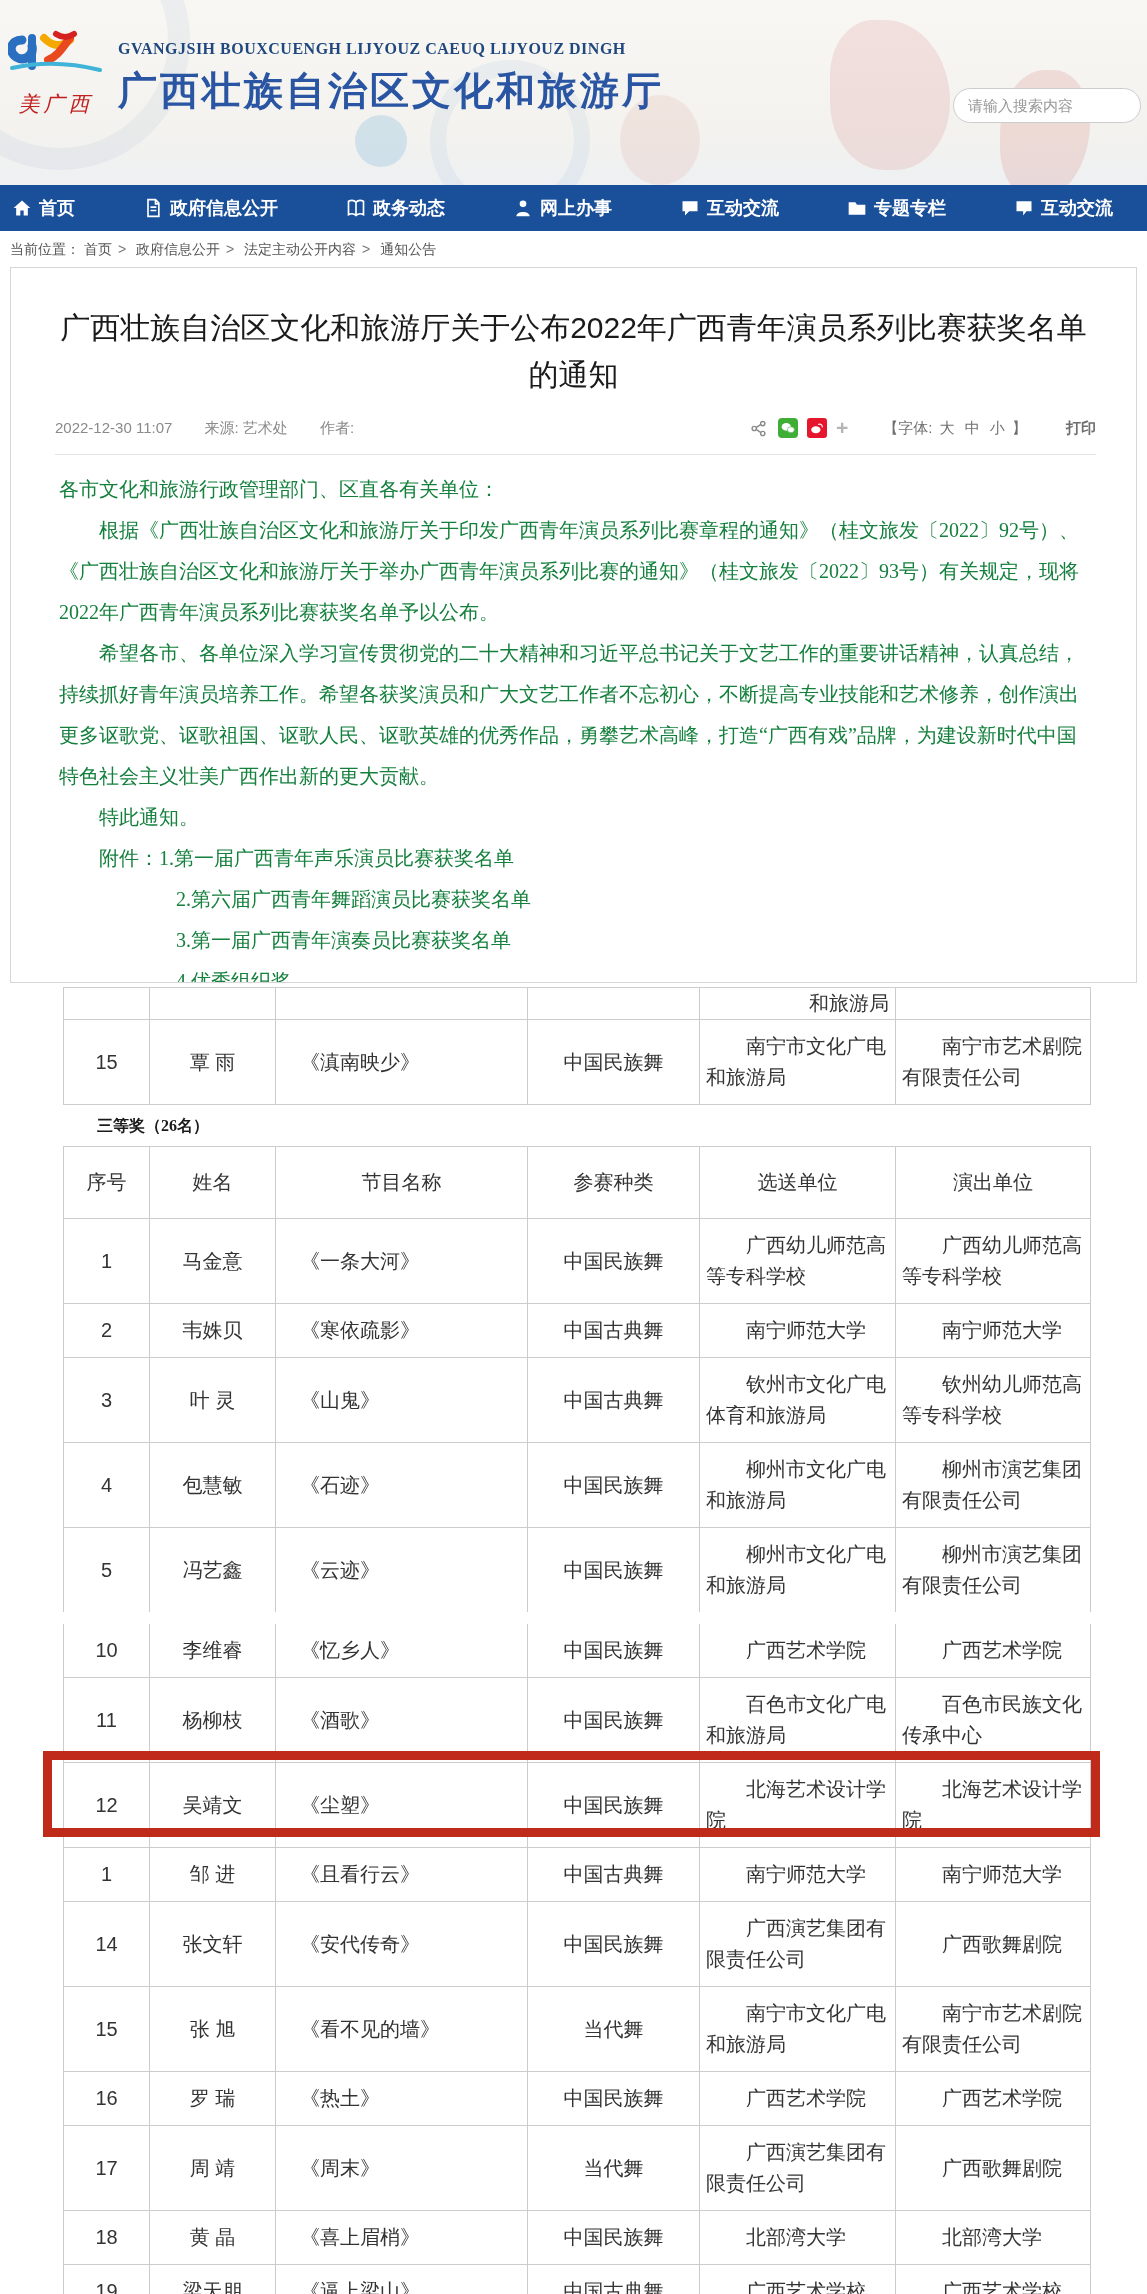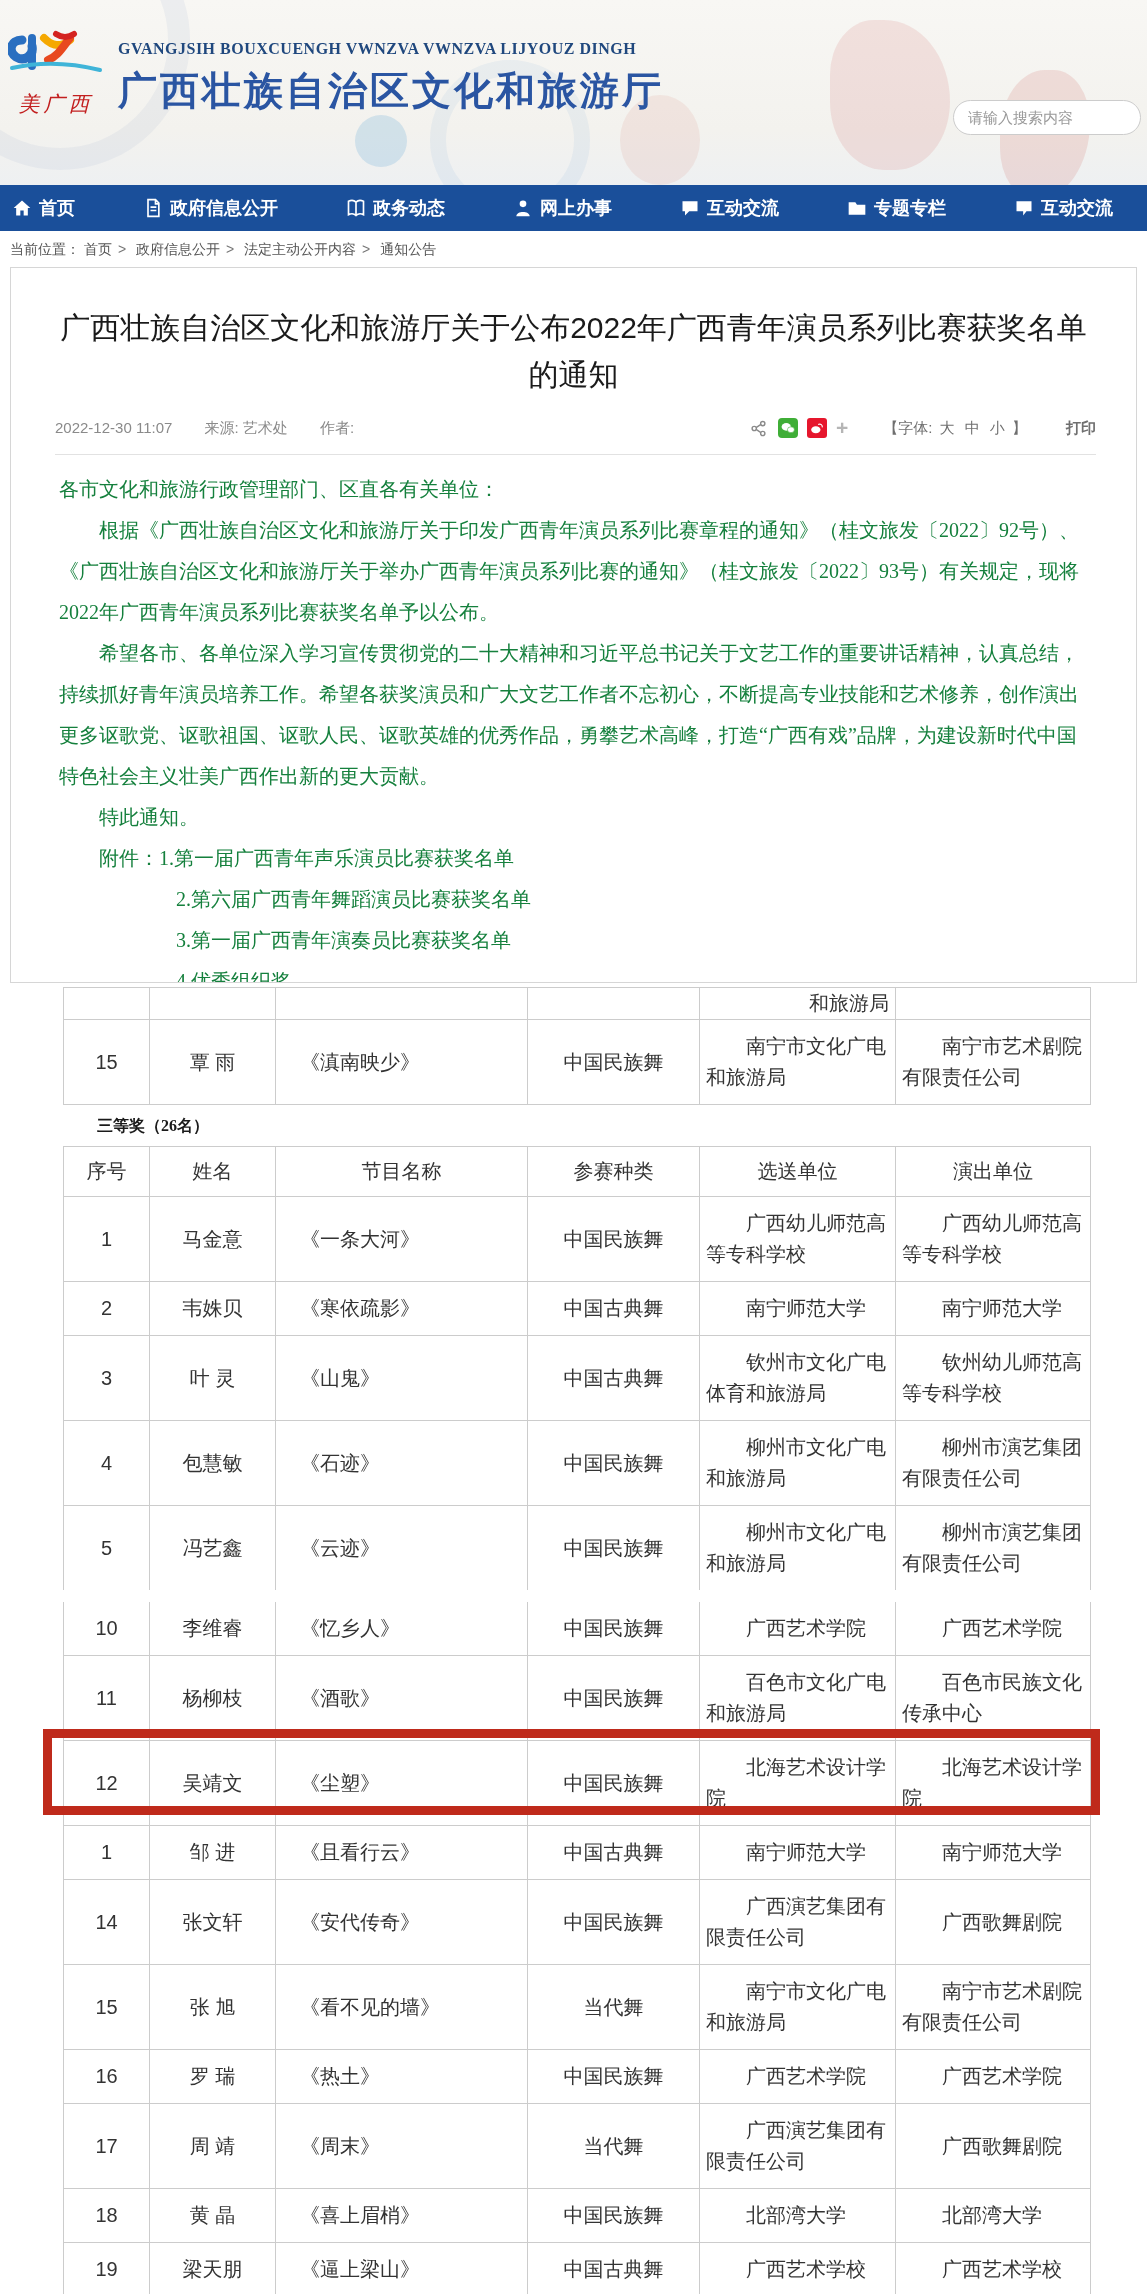--- a/index.html
+++ b/index.html
@@ -13,21 +13,21 @@
   .deco-drum2 { left:430px; top:60px; width:160px; height:160px; border:16px solid rgba(120,170,215,.10); }
   .deco-blue { left:355px; top:115px; width:52px; height:52px; background:rgba(90,165,215,.22); }
   .deco-red1 { left:830px; top:20px; width:120px; height:150px; background:rgba(205,95,90,.14); border-radius:40% 60% 50% 50%; }
   .deco-red2 { left:1000px; top:70px; width:90px; height:130px; background:rgba(205,95,90,.16); border-radius:50% 40% 60% 40%; }
   .deco-red3 { left:620px; top:95px; width:80px; height:90px; background:rgba(210,120,110,.12); }
   .logo { position:absolute; left:4px; top:26px; width:104px; text-align:center; }
   .logo-cn { font-family:"Liberation Serif", serif; font-weight:normal; font-style:italic; color:#c21f1f; font-size:21px; letter-spacing:4px; margin-top:2px; }
   .titles { position:absolute; left:118px; top:40px; }
   .site-zhuang { font-family:"Liberation Serif", serif; font-weight:bold; color:#20487e; font-size:16px; letter-spacing:.5px; }
   .site-cn { margin-top:6px; font-weight:bold; color:#2a55a2; font-size:39px; letter-spacing:3px; }
-  .search { position:absolute; right:6px; top:100px; width:188px; height:35px; border:1px solid #ccc; border-radius:18px; background:#fff; padding:0 14px; font-size:15px; color:#333; outline:none; }
+  .search { position:absolute; right:6px; top:88px; width:188px; height:35px; border:1px solid #ccc; border-radius:18px; background:#fff; padding:0 14px; font-size:15px; color:#333; outline:none; }
   .search::placeholder { color:#999; }
 
   
   .mainnav { height:46px; background:#1a4f9a; display:flex; align-items:center; justify-content:space-between; padding:0 34px 0 12px; }
   .nav-item { display:flex; align-items:center; gap:7px; color:#fff; font-size:18px; font-weight:bold; text-decoration:none; cursor:pointer; white-space:nowrap; }
   .nav-item svg { width:20px; height:20px; fill:#fff; stroke:#fff; }
 
   
   .breadcrumb { height:36px; line-height:36px; padding-left:10px; font-size:14px; color:#555; background:#fff; }
   .breadcrumb a { color:#555; text-decoration:none; cursor:pointer; }
@@ -51,21 +51,21 @@
   .body-text { padding:0 48px; margin-top:14px; font-family:Liberation Serif, serif; font-size:20px; line-height:41px; color:#15803d; }
   .body-text p { text-indent:2em; }
   .body-text p.noindent { text-indent:0; }
   .body-text p.attach1 { text-indent:2em; }
   .body-text p.indent2 { text-indent:0; margin-left:117px; }
 
   
   .tablewrap { margin-top:4px; }
   table.t { border-collapse:collapse; table-layout:fixed; width:1027px; margin-left:63px; font-size:20px; color:#333; background:#fff; }
   table.t td, table.t th { border:1px solid #ccc; line-height:31px; padding:11px 6px; vertical-align:middle; font-weight:normal; }
-  table.t th { text-align:center; padding:9px 6px; }
+  table.t th { text-align:center; padding:20px 6px; }
   .c-no, .c-name, .c-category { text-align:center; }
   .c-title { text-align:left; padding-left:24px !important; }
   .c-sender, .c-performer { text-align:left; text-indent:2em; }
   .sectionA td { border-top:none; }
   .sectionA tr.partial td { height:31px; padding:2px 6px; vertical-align:top; line-height:27px;text-align:right; }
   .sectionB tr.rowcut td { border-bottom:none; }
   .sectionC tr:first-child td { border-top:none; }
   .section-heading { margin:11px 0 9px 97px; font-family:"Liberation Serif","DejaVu Serif",serif; font-weight:bold; font-size:16px; color:#1a1a1a; }
   .seam { height:12px; }
   .sectionC-wrap { position:relative; }
@@ -90,21 +90,21 @@
         <path d="M24 12 L24 40" stroke="#2a6fc0" stroke-width="8" stroke-linecap="round"></path>
         <path d="M36 12 C44 20 52 22 62 14" fill="none" stroke="#f5a800" stroke-width="8" stroke-linecap="round"></path>
         <path d="M62 12 C54 22 50 30 40 34" fill="none" stroke="#e8491f" stroke-width="8" stroke-linecap="round"></path>
         <path d="M48 8 C54 12 60 12 66 8" fill="none" stroke="#d42320" stroke-width="6" stroke-linecap="round"></path>
         <path d="M4 42 C30 36 60 36 92 44" fill="none" stroke="#3fb4d8" stroke-width="4" stroke-linecap="round"></path>
       </svg>
       <div class="logo-cn">美广西</div>
     </div>
 
     <div class="titles">
-      <div class="site-zhuang">GVANGJSIH BOUXCUENGH VWNZVA VWNZVA LIJYOUZ DINGH</div>
+      <div class="site-zhuang">GVANGJSIH BOUXCUENGH LIJYOUZ CAEUQ LIJYOUZ DINGH</div>
       <div class="site-cn">广西壮族自治区文化和旅游厅</div>
     </div>
 
     <input class="search" type="text" placeholder="请输入搜索内容" style="">
   </header>
 
   <nav class="mainnav">
     <a class="nav-item">
       <svg viewBox="0 0 24 24">
           <path d="M12 3 L2 12 h3 v9 h5 v-6 h4 v6 h5 v-9 h3 Z" stroke="none"></path>

